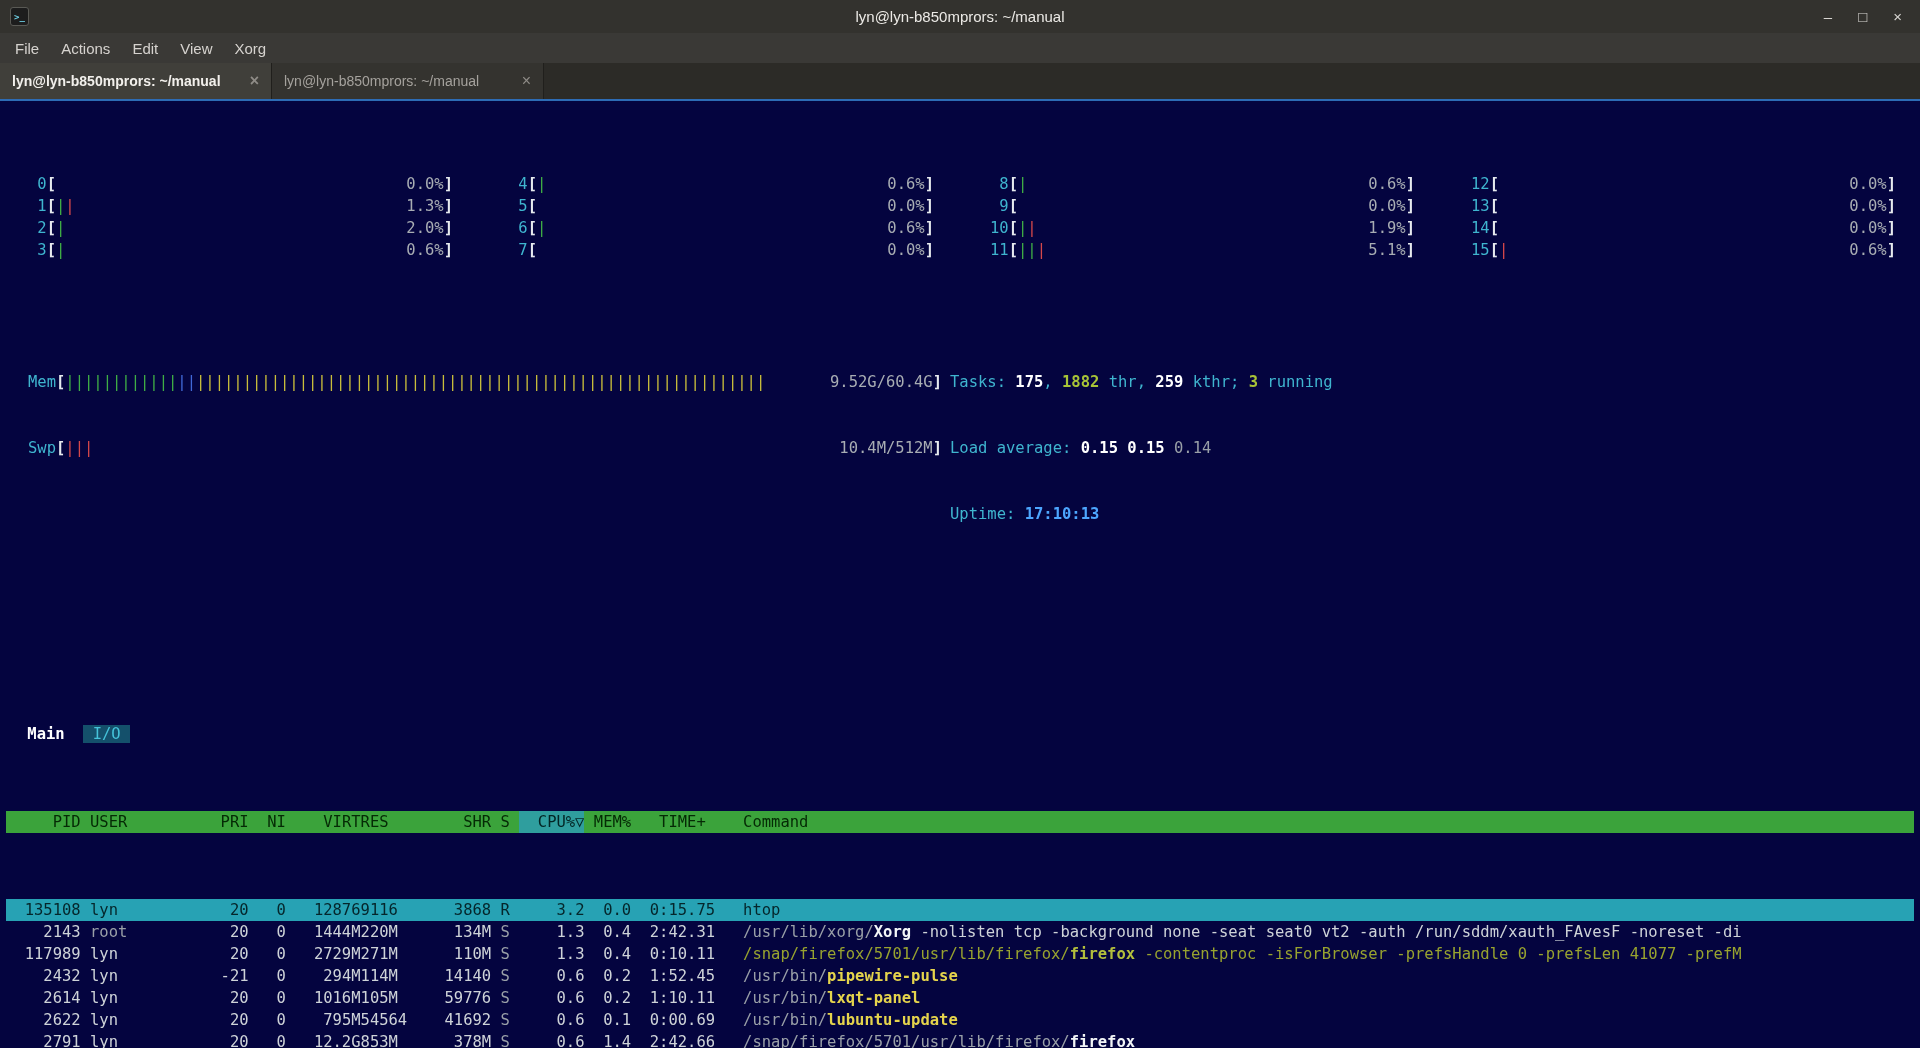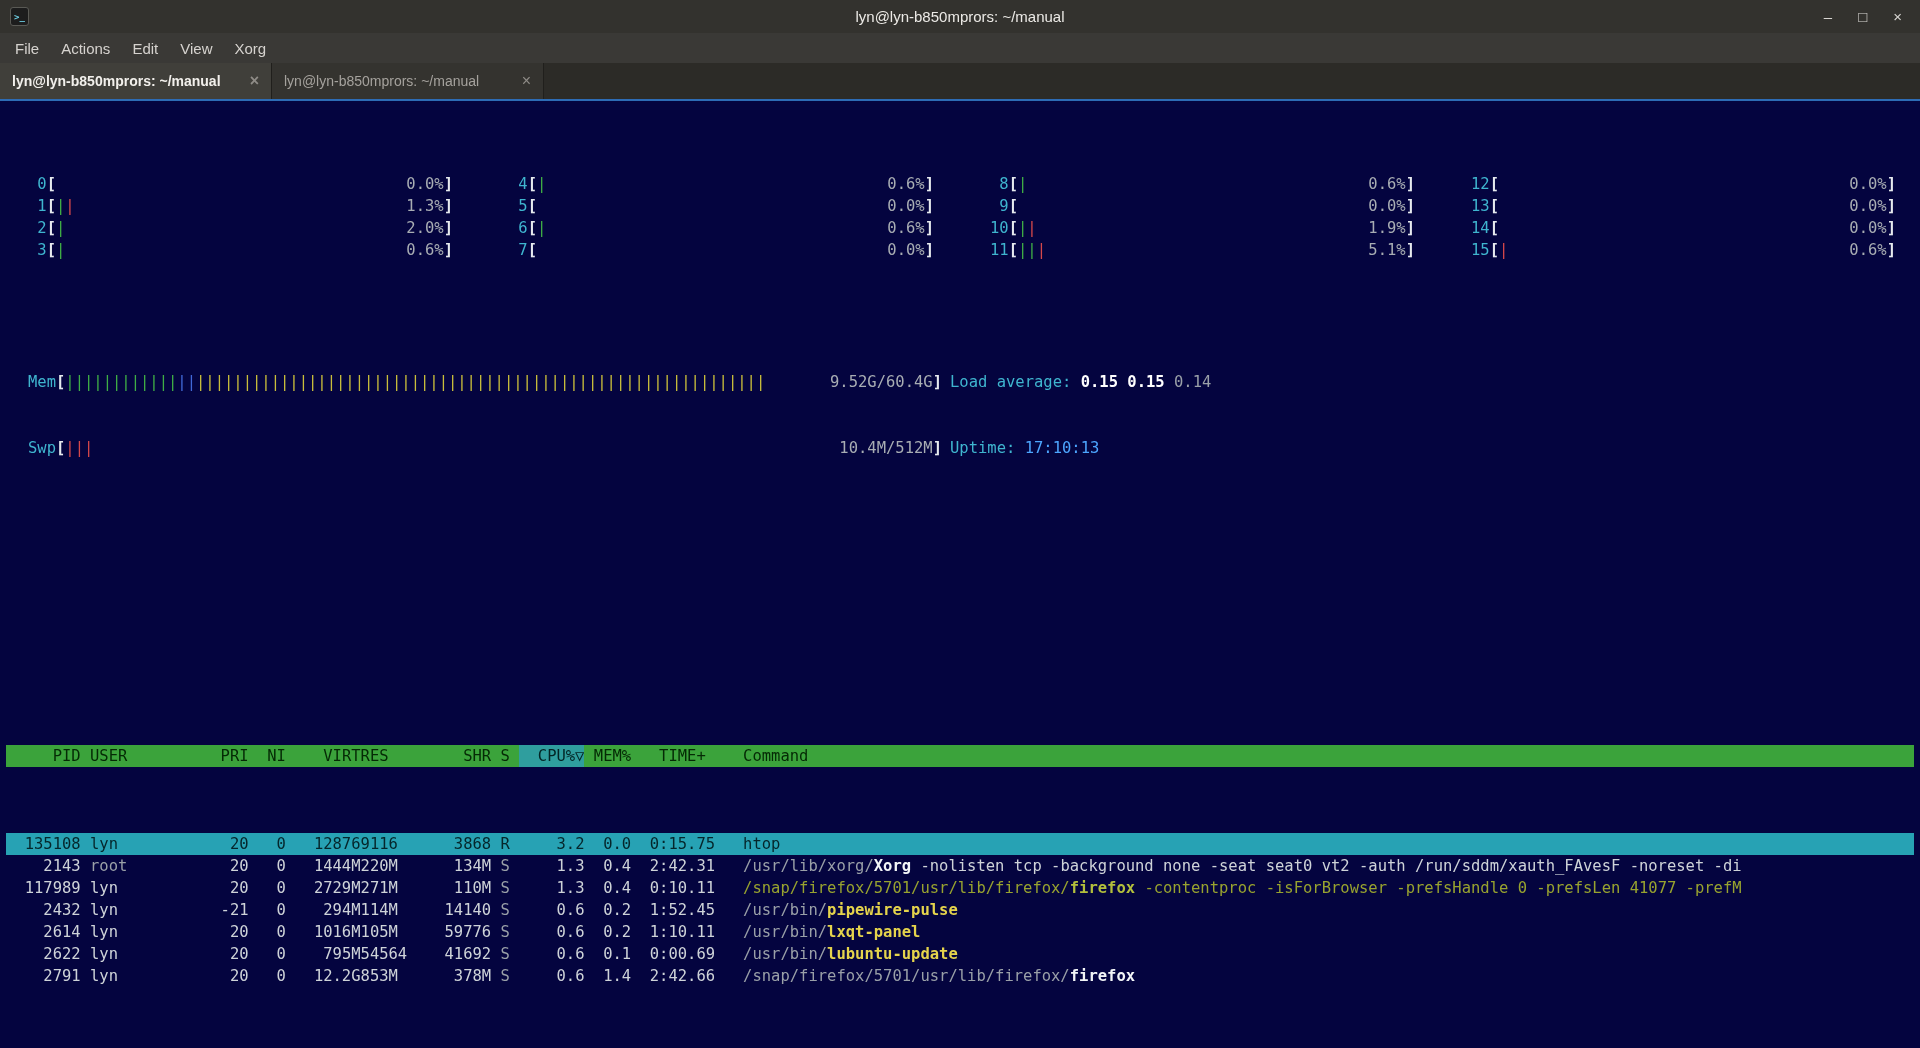--- a/index.html
+++ b/index.html
@@ -38,21 +38,21 @@
   .info{display:flex;padding-left:22px}
   .info-left{width:914px;flex:none}
   .memrow{display:flex;height:22px;overflow:hidden}
   .mlabel{color:#3fb5cf;flex:none}
   .info-right{flex:1;padding-left:8px;overflow:hidden}
   .cy{color:#3fb5cf}
   .wb{color:#ffffff;font-weight:bold}
   .w{color:#ced3d8}
   .dim{color:#9aa0a8}
   .gb{color:#a8c437;font-weight:bold}
-  .ub{color:#4da6ff;font-weight:normal}
+  .ub{color:#4da6ff;font-weight:bold}
   
   .screenline{height:22px;padding-left:12px}
   .scr-main{color:#ffffff;font-weight:bold;padding:0 1ch}
   .scr-io{background:#14506b;color:#45c3da;padding:0 1ch;margin-left:1ch}
   
   .hdr{display:flex;background:#3ba33b;color:#052a05;height:22px}
   .hdr .sort{background:#2f9e9e;color:#032525}
   .cell{flex:none;overflow:hidden}
   .cell-pid{width:8ch;text-align:right}
   .cell-user{width:12ch;padding-left:1ch}
@@ -118,27 +118,29 @@
       <div class="info-left">
         <div class="memrow">
           <span class="mlabel">Mem</span><span class="brk brk-o"></span><span class="mbody"><span class="mbars" id="mem-bars"><span class="bar-g">||||||||||||</span><span class="bar-b">||</span><span class="bar-y">|||||||||||||||||||||||||||||||||||||||||||||||||||||||||||||</span></span><span class="mpct">9.52G/60.4G</span></span><span class="brk brk-c"></span>
         </div>
         <div class="memrow">
           <span class="mlabel">Swp</span><span class="brk brk-o"></span><span class="mbody"><span class="mbars" id="swp-bars"><span class="bar-r">|||</span></span><span class="mpct">10.4M/512M</span></span><span class="brk brk-c"></span>
         </div>
         <div class="line blank"></div>
       </div>
       <div class="info-right">
+        <div class="line"><span class="cy">Tasks: </span><span class="wb">175</span><span class="cy">, </span><span class="gb">1882</span><span class="cy"> thr, </span><span class="wb">259</span><span class="cy"> kthr; </span><span class="gb">3</span><span class="cy"> running</span></div>
         <div class="line"><span class="cy">Load average: </span><span class="wb">0.15 </span><span class="wb">0.15 </span><span class="dim">0.14</span></div>
         <div class="line"><span class="cy">Uptime: </span><span class="ub">17:10:13</span></div>
       </div>
     </div>
 
     <div class="line blank"></div>
 
+    <div class="screenline"><span class="scr-main">Main</span><span class="scr-io">I/O</span></div>
 
     <div class="hdr" id="header-row"><span class="cell cell-pid">PID</span><span class="cell cell-user">USER</span><span class="cell cell-pri">PRI</span><span class="cell cell-ni">NI</span><span class="cell cell-virt">VIRT</span><span class="cell cell-res">RES</span><span class="cell cell-shr">SHR</span><span class="cell cell-s">S</span><span class="cell cell-cpu sort">CPU%▽</span><span class="cell cell-mem">MEM%</span><span class="cell cell-time">TIME+</span><span class="cell cell-cmd">Command</span></div>
 
     <div id="rows"><div class="prow sel"><span class="cell cell-pid w">135108</span><span class="cell cell-user w">lyn</span><span class="cell cell-pri w">20</span><span class="cell cell-ni w">0</span><span class="cell cell-virt w">12876</span><span class="cell cell-res w">9116</span><span class="cell cell-shr w">3868</span><span class="cell cell-s dim">R</span><span class="cell cell-cpu w">3.2</span><span class="cell cell-mem w">0.0</span><span class="cell cell-time w">0:15.75</span><span class="cell cell-cmd"><span class="c-txt">htop</span></span></div><div class="prow"><span class="cell cell-pid w">2143</span><span class="cell cell-user dim">root</span><span class="cell cell-pri w">20</span><span class="cell cell-ni w">0</span><span class="cell cell-virt w">1444M</span><span class="cell cell-res w">220M</span><span class="cell cell-shr w">134M</span><span class="cell cell-s dim">S</span><span class="cell cell-cpu w">1.3</span><span class="cell cell-mem w">0.4</span><span class="cell cell-time w">2:42.31</span><span class="cell cell-cmd"><span class="c-path">/usr/lib/xorg/</span><span class="c-base">Xorg</span><span class="c-txt"> -nolisten tcp -background none -seat seat0 vt2 -auth /run/sddm/xauth_FAvesF -noreset -di</span></span></div><div class="prow"><span class="cell cell-pid w">117989</span><span class="cell cell-user w">lyn</span><span class="cell cell-pri w">20</span><span class="cell cell-ni w">0</span><span class="cell cell-virt w">2729M</span><span class="cell cell-res w">271M</span><span class="cell cell-shr w">110M</span><span class="cell cell-s dim">S</span><span class="cell cell-cpu w">1.3</span><span class="cell cell-mem w">0.4</span><span class="cell cell-time w">0:10.11</span><span class="cell cell-cmd"><span class="c-thr">/snap/firefox/5701/usr/lib/firefox/</span><span class="c-thrb">firefox</span><span class="c-thr"> -contentproc -isForBrowser -prefsHandle 0 -prefsLen 41077 -prefM</span></span></div><div class="prow"><span class="cell cell-pid w">2432</span><span class="cell cell-user w">lyn</span><span class="cell cell-pri w">-21</span><span class="cell cell-ni w">0</span><span class="cell cell-virt w">294M</span><span class="cell cell-res w">114M</span><span class="cell cell-shr w">14140</span><span class="cell cell-s dim">S</span><span class="cell cell-cpu w">0.6</span><span class="cell cell-mem w">0.2</span><span class="cell cell-time w">1:52.45</span><span class="cell cell-cmd"><span class="c-path">/usr/bin/</span><span class="c-comm">pipewire-pulse</span></span></div><div class="prow"><span class="cell cell-pid w">2614</span><span class="cell cell-user w">lyn</span><span class="cell cell-pri w">20</span><span class="cell cell-ni w">0</span><span class="cell cell-virt w">1016M</span><span class="cell cell-res w">105M</span><span class="cell cell-shr w">59776</span><span class="cell cell-s dim">S</span><span class="cell cell-cpu w">0.6</span><span class="cell cell-mem w">0.2</span><span class="cell cell-time w">1:10.11</span><span class="cell cell-cmd"><span class="c-path">/usr/bin/</span><span class="c-comm">lxqt-panel</span></span></div><div class="prow"><span class="cell cell-pid w">2622</span><span class="cell cell-user w">lyn</span><span class="cell cell-pri w">20</span><span class="cell cell-ni w">0</span><span class="cell cell-virt w">795M</span><span class="cell cell-res w">54564</span><span class="cell cell-shr w">41692</span><span class="cell cell-s dim">S</span><span class="cell cell-cpu w">0.6</span><span class="cell cell-mem w">0.1</span><span class="cell cell-time w">0:00.69</span><span class="cell cell-cmd"><span class="c-path">/usr/bin/</span><span class="c-comm">lubuntu-update</span></span></div><div class="prow"><span class="cell cell-pid w">2791</span><span class="cell cell-user w">lyn</span><span class="cell cell-pri w">20</span><span class="cell cell-ni w">0</span><span class="cell cell-virt w">12.2G</span><span class="cell cell-res w">853M</span><span class="cell cell-shr w">378M</span><span class="cell cell-s dim">S</span><span class="cell cell-cpu w">0.6</span><span class="cell cell-mem w">1.4</span><span class="cell cell-time w">2:42.66</span><span class="cell cell-cmd"><span class="c-path">/snap/firefox/5701/usr/lib/firefox/</span><span class="c-base">firefox</span></span></div></div>
 
     
 
   </div>
 </div>
 

